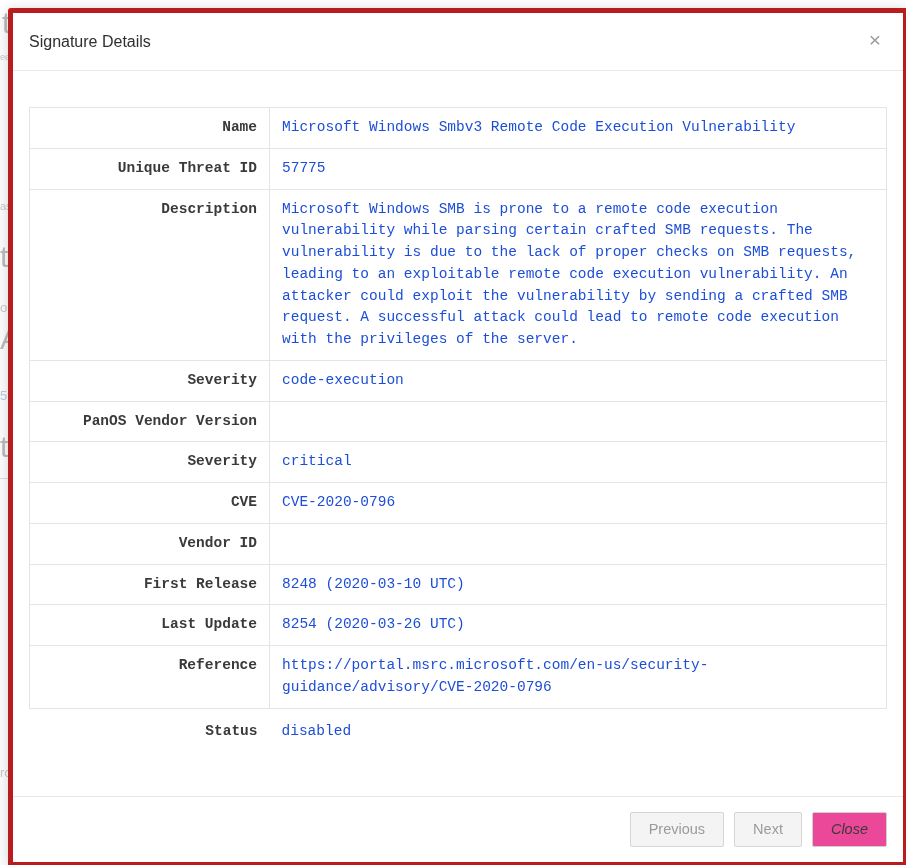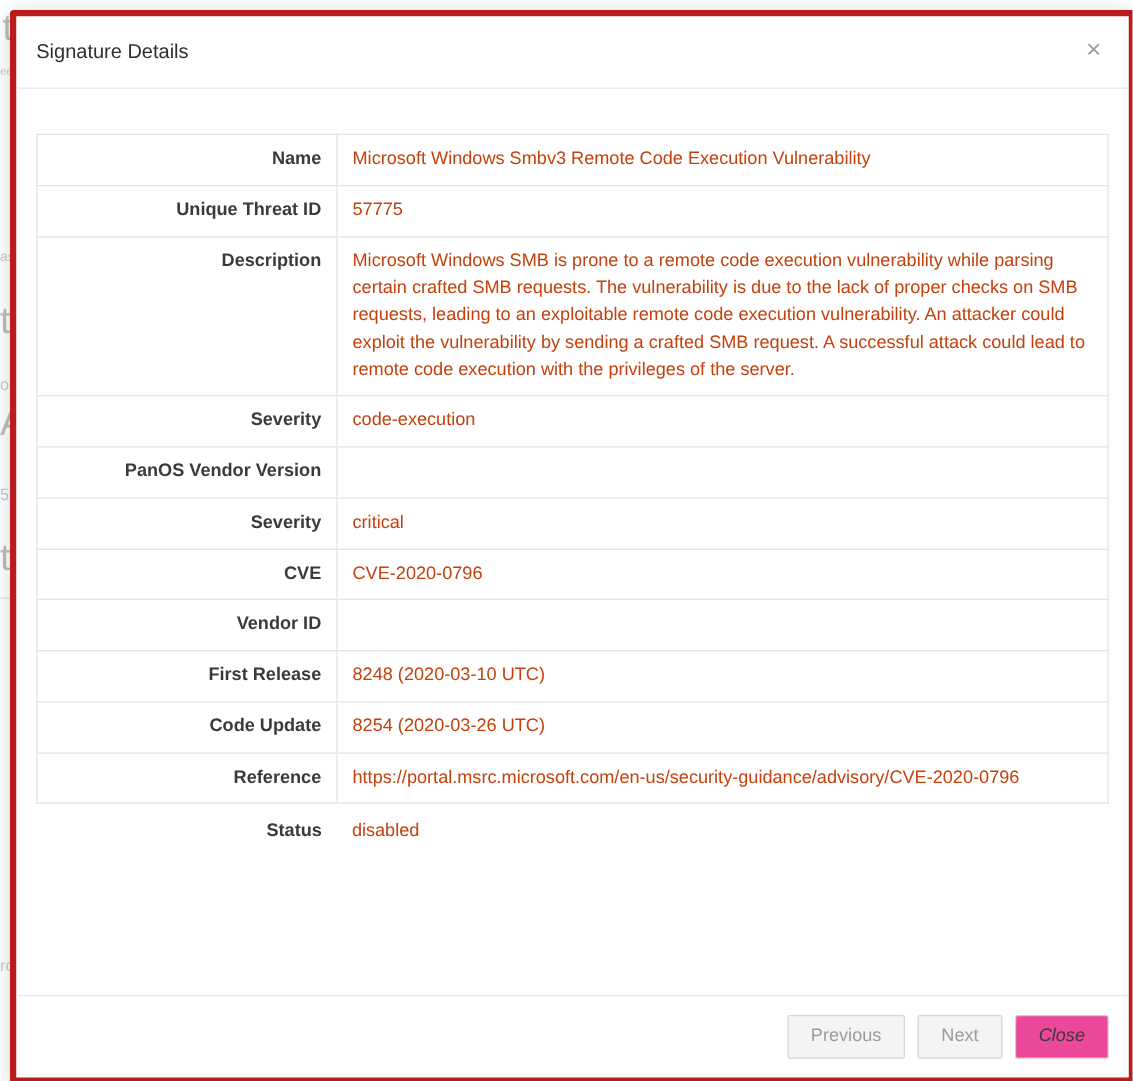--- a/index.html
+++ b/index.html
@@ -82,20 +82,21 @@
     cursor: pointer;
     padding: 2px 2px 6px 2px;
     font-family: "Liberation Sans", sans-serif;
   }
 
   .modal-body {
     flex: 1;
     overflow: hidden;
     padding: 36px 16px 0 16px;
     box-sizing: border-box;
+    font-family: Liberation Mono, monospace;
   }
 
   table.details {
     width: 100%;
     border-collapse: collapse;
     table-layout: fixed;
   }
   table.details td {
     border: 1px solid #e4e4e4;
     padding: 9px 12px;
@@ -104,21 +105,21 @@
     line-height: 1.5;
   }
   td.label {
     width: 215px;
     text-align: right;
     font-weight: bold;
     color: #3a3a3a;
     padding-right: 14px;
   }
   td.value {
-    color: #c2410c;
+    color: #1d4ed8;
     word-wrap: break-word;
     overflow-wrap: break-word;
   }
   tr.status-row td.label,
   tr.status-row td.value {
     border: none;
     padding-top: 12px;
     padding-bottom: 12px;
   }
   tr.status-row {
@@ -218,21 +219,21 @@
         </tr>
         <tr>
           <td class="label">Vendor ID</td>
           <td class="value"></td>
         </tr>
         <tr>
           <td class="label">First Release</td>
           <td class="value">8248 (2020-03-10 UTC)</td>
         </tr>
         <tr>
-          <td class="label">Code Update</td>
+          <td class="label">Last Update</td>
           <td class="value">8254 (2020-03-26 UTC)</td>
         </tr>
         <tr>
           <td class="label">Reference</td>
           <td class="value">https://portal.msrc.microsoft.com/en-us/security-guidance/advisory/CVE-2020-0796</td>
         </tr>
         <tr class="status-row">
           <td class="label">Status</td>
           <td class="value">disabled</td>
         </tr>

